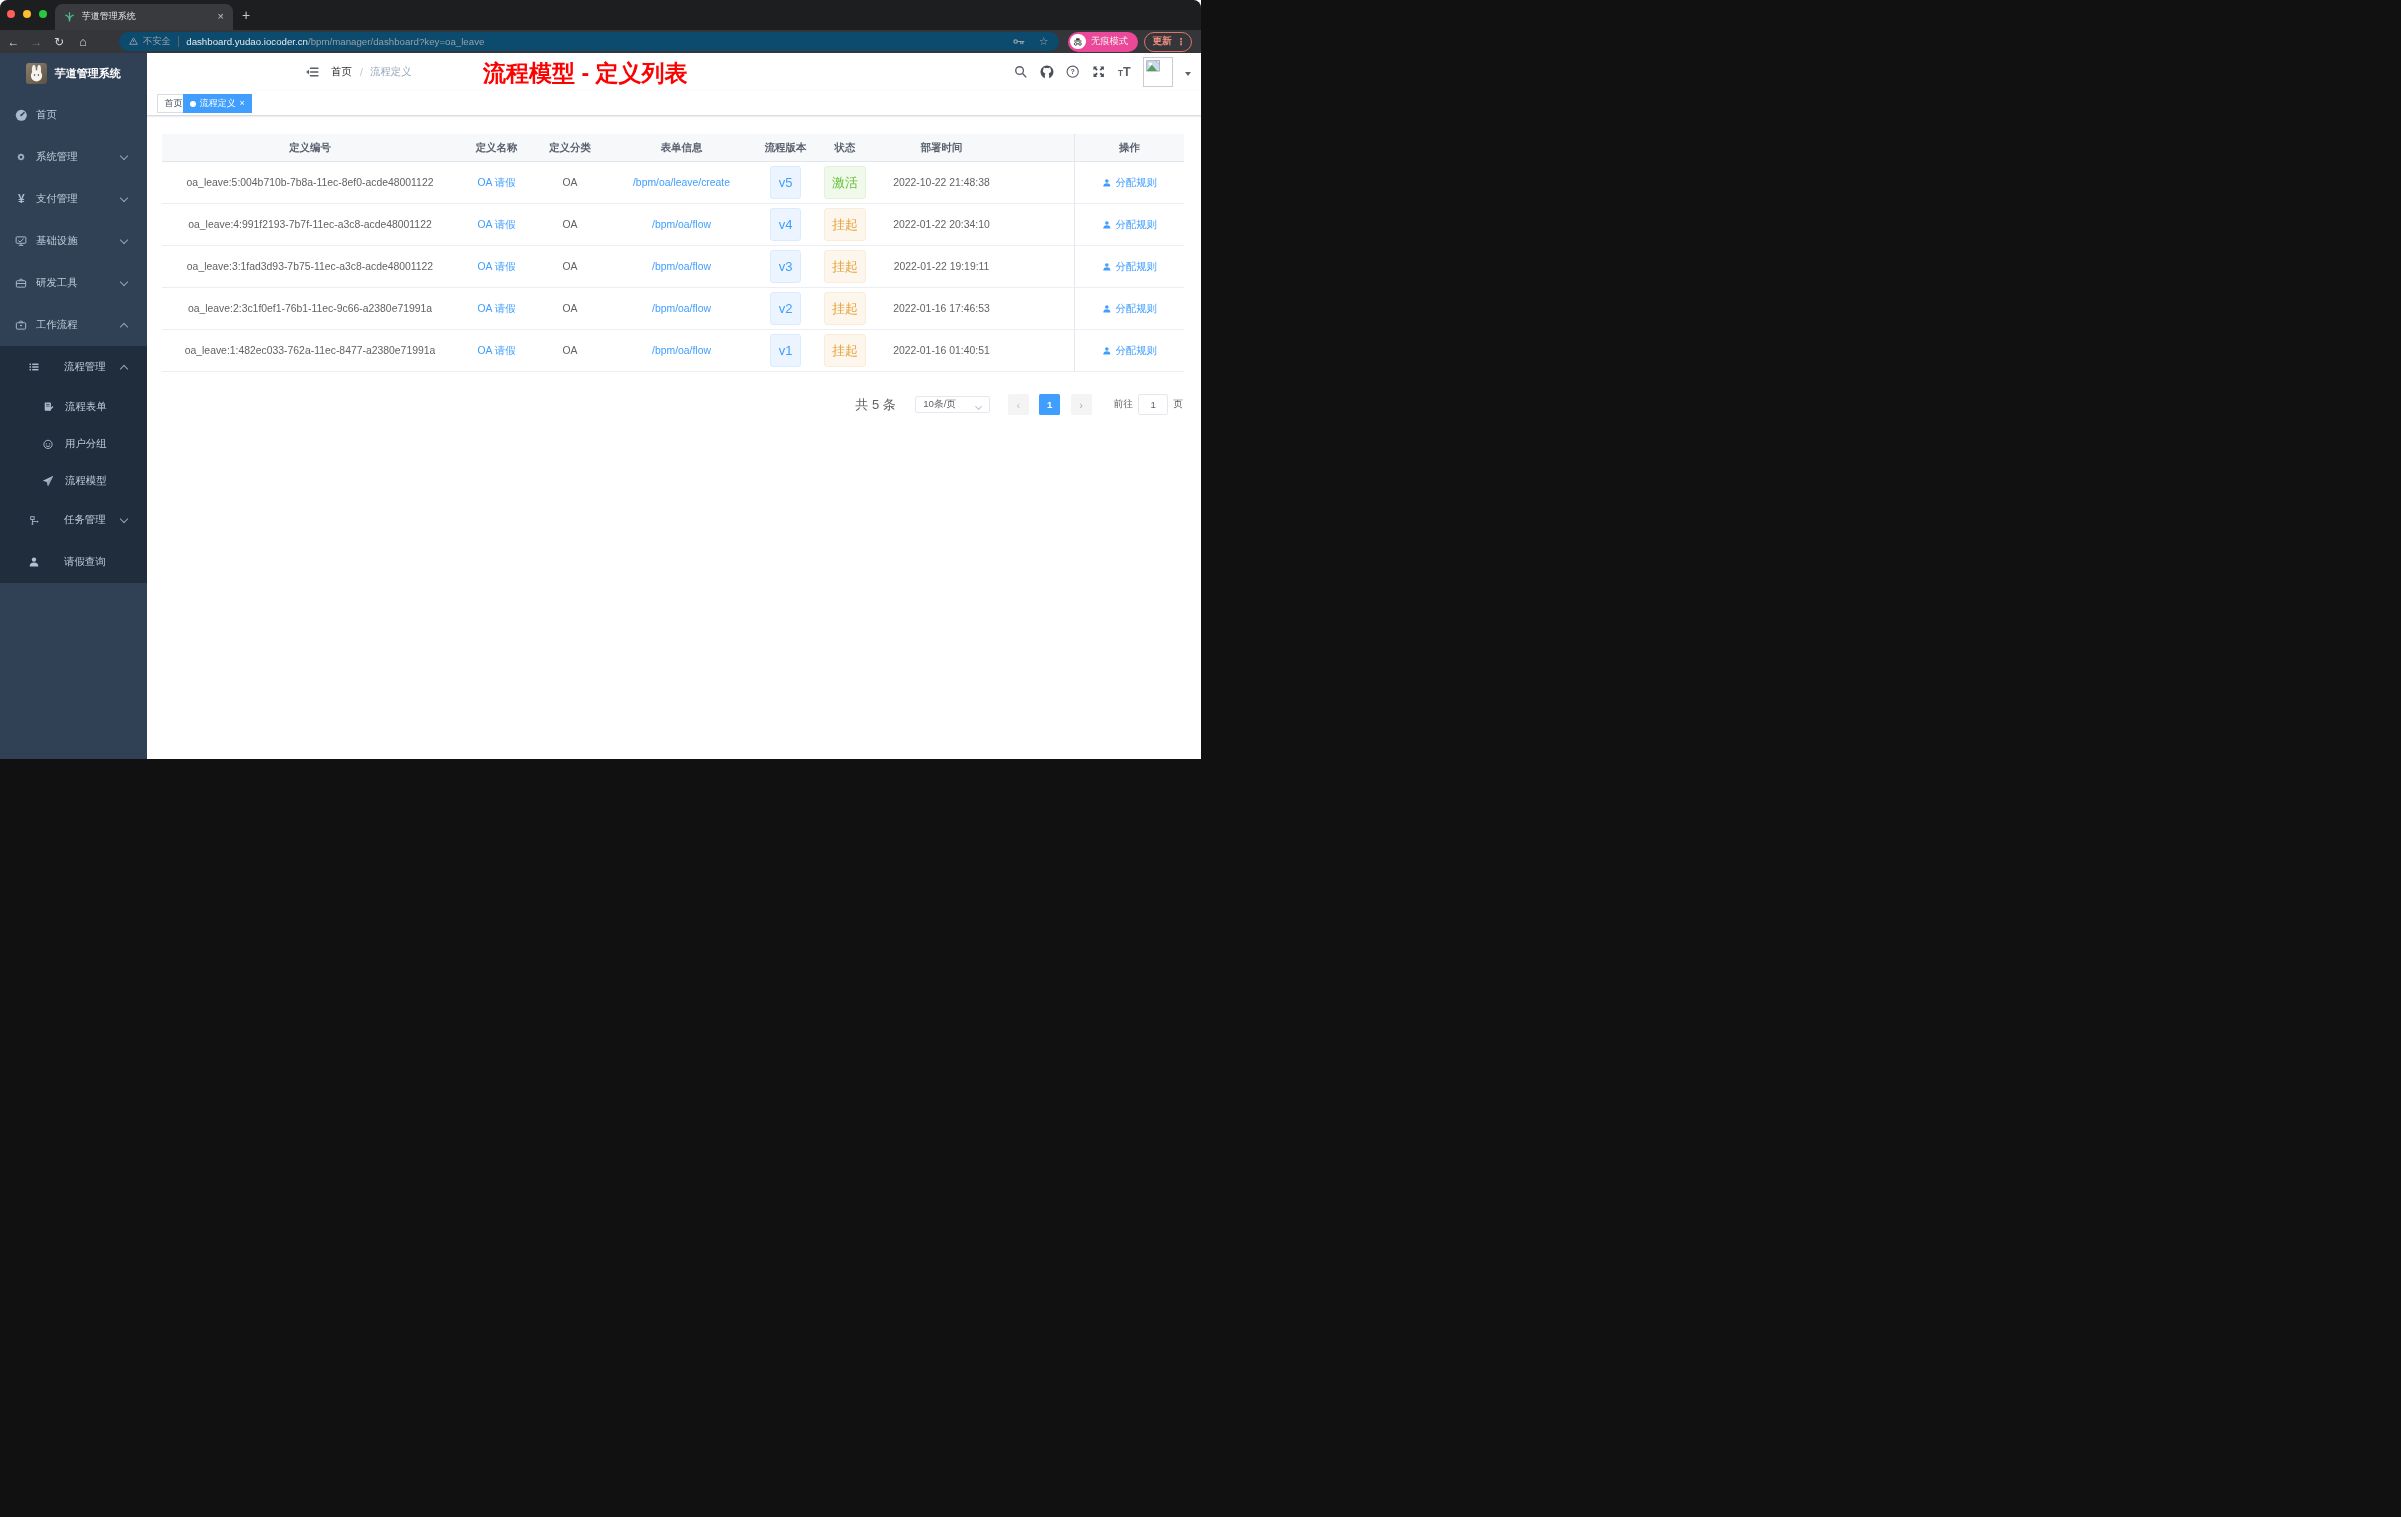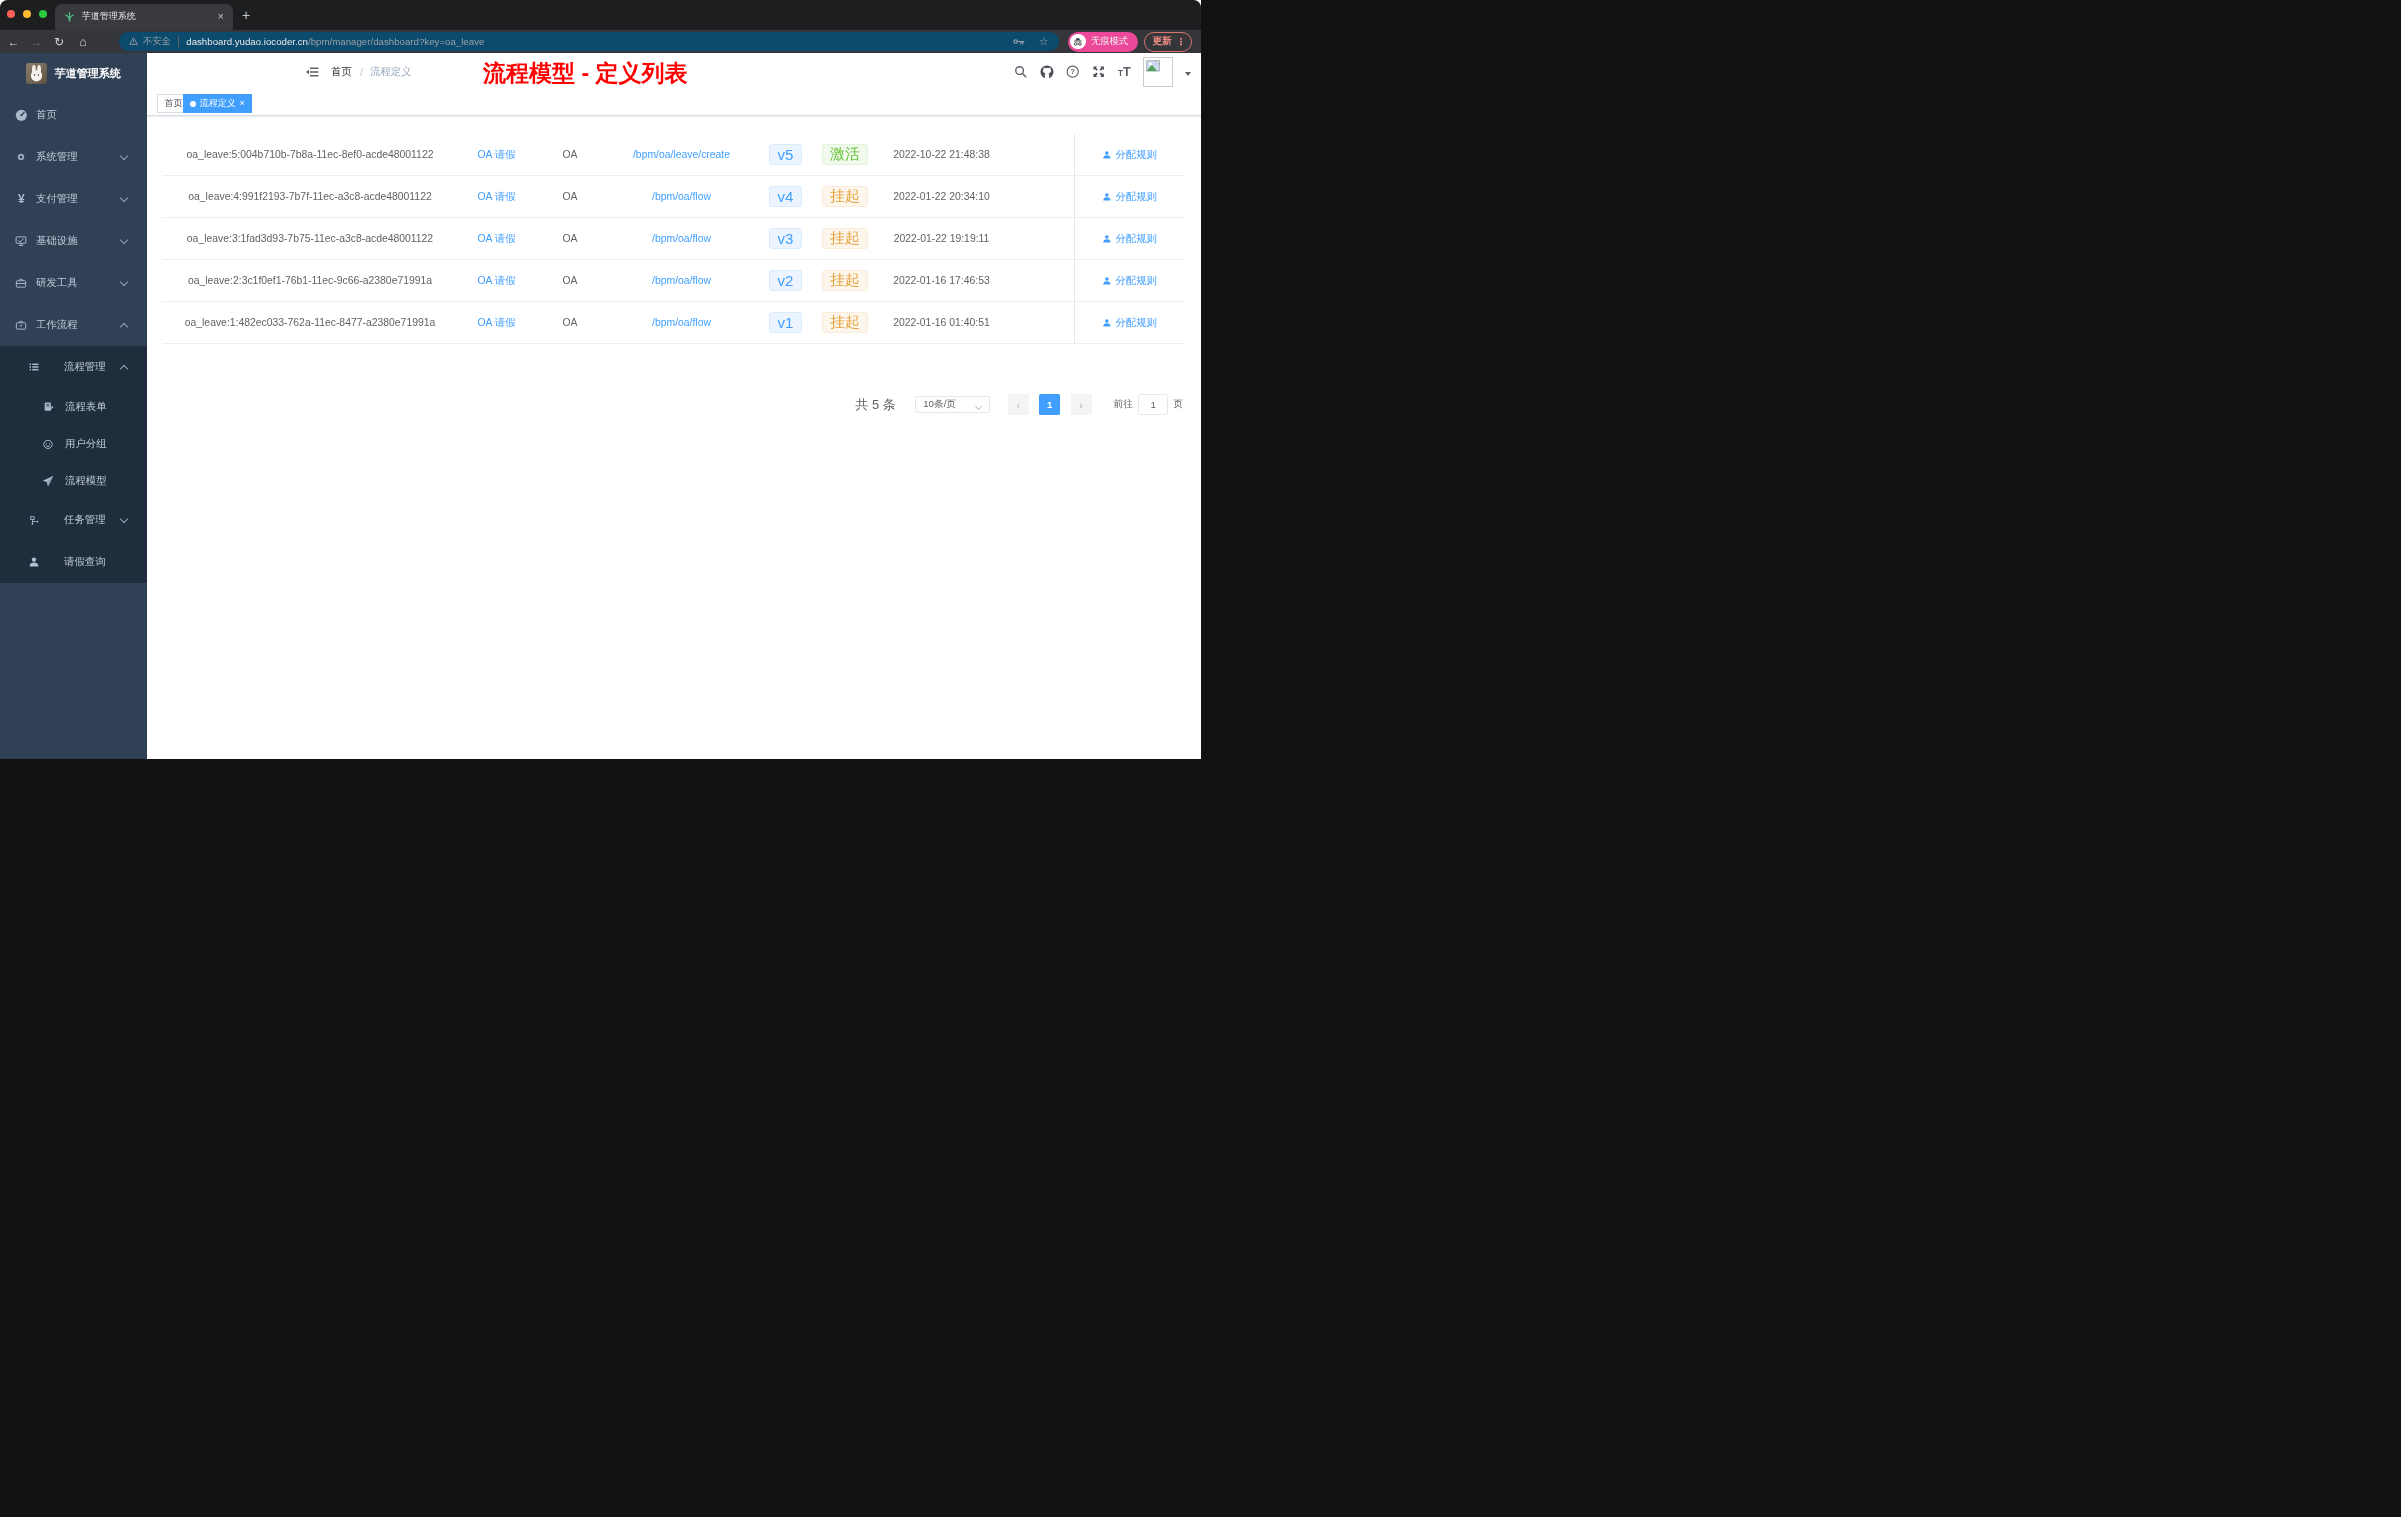--- a/index.html
+++ b/index.html
@@ -90,22 +90,22 @@
 
   
   .tbl { position: absolute; left: 162px; top: 134px; width: 1021px; }
   .thead, .tr { display: grid; grid-template-columns: 296px 77px 70px 153px 55px 64px 129px 68px 110px; }
   .th { height: 28px; display: flex; align-items: center; justify-content: center; background: #f7f8fa;
         color: #58606e; font-size: 10.4px; font-weight: 600; border-bottom: 0.7px solid #dfe6ec; }
   .td { height: 42px; display: flex; align-items: center; justify-content: center;
         color: #606266; font-size: 10.4px; border-bottom: 0.7px solid #ebeef5; background: #fff; }
   .opcell { border-left: 0.7px solid #e4e8ee; }
   .lnk { color: #409EFF; text-decoration: none; cursor: pointer; }
-  .tag { height: 21px; display: inline-flex; align-items: center; justify-content: center;
-         padding: 0 7.4px; border-radius: 3px; font-size: 15px; border: 0.7px solid; }
+  .tag { height: 33px; display: inline-flex; align-items: center; justify-content: center;
+         padding: 0 7.4px; border-radius: 3px; font-size: 13px; border: 0.7px solid; }
   .tag-ver { background: #ecf5ff; border-color: #d9ecff; color: #409EFF; min-width: 30px; }
   .tag-success { background: #f0f9eb; border-color: #e1f3d8; color: #67C23A; }
   .tag-warning { background: #fdf6ec; border-color: #faecd8; color: #E6A23C; }
   .uicon { margin-right: 3.7px; display: flex; align-items: center; }
 
   
   .pager { position: absolute; right: 18px; top: 394px; display: flex; align-items: center; }
   .pg-total { font-size: 13px; color: #606266; margin-right: 19px; }
   .pg-select { width: 75px; height: 17px; border: 0.7px solid #e4e7ed; border-radius: 2.2px; display: flex;
                align-items: center; padding: 0 6px 0 7.4px; font-size: 9.7px; color: #606266; margin-right: 18px; position: relative; cursor: pointer; }
@@ -410,20 +410,31 @@
   <div class="tagsbar">
     <span class="tag-item tag-home">首页</span>
     <span class="tag-item tag-active">
       <span class="tag-dot"></span>
       <span>流程定义</span>
       <span class="tag-x">×</span>
     </span>
   </div>
 
   <div class="tbl">
+    <div class="thead">
+      <div class="th">定义编号</div>
+      <div class="th">定义名称</div>
+      <div class="th">定义分类</div>
+      <div class="th">表单信息</div>
+      <div class="th">流程版本</div>
+      <div class="th">状态</div>
+      <div class="th">部署时间</div>
+      <div class="th"></div>
+      <div class="th opcell">操作</div>
+    </div>
 
     <div class="tr">
       <div class="td">
           <span>oa_leave:5:004b710b-7b8a-11ec-8ef0-acde48001122</span>
         </div>
       <div class="td">
           <a class="lnk">OA 请假</a>
         </div>
       <div class="td">
           <span>OA</span>

